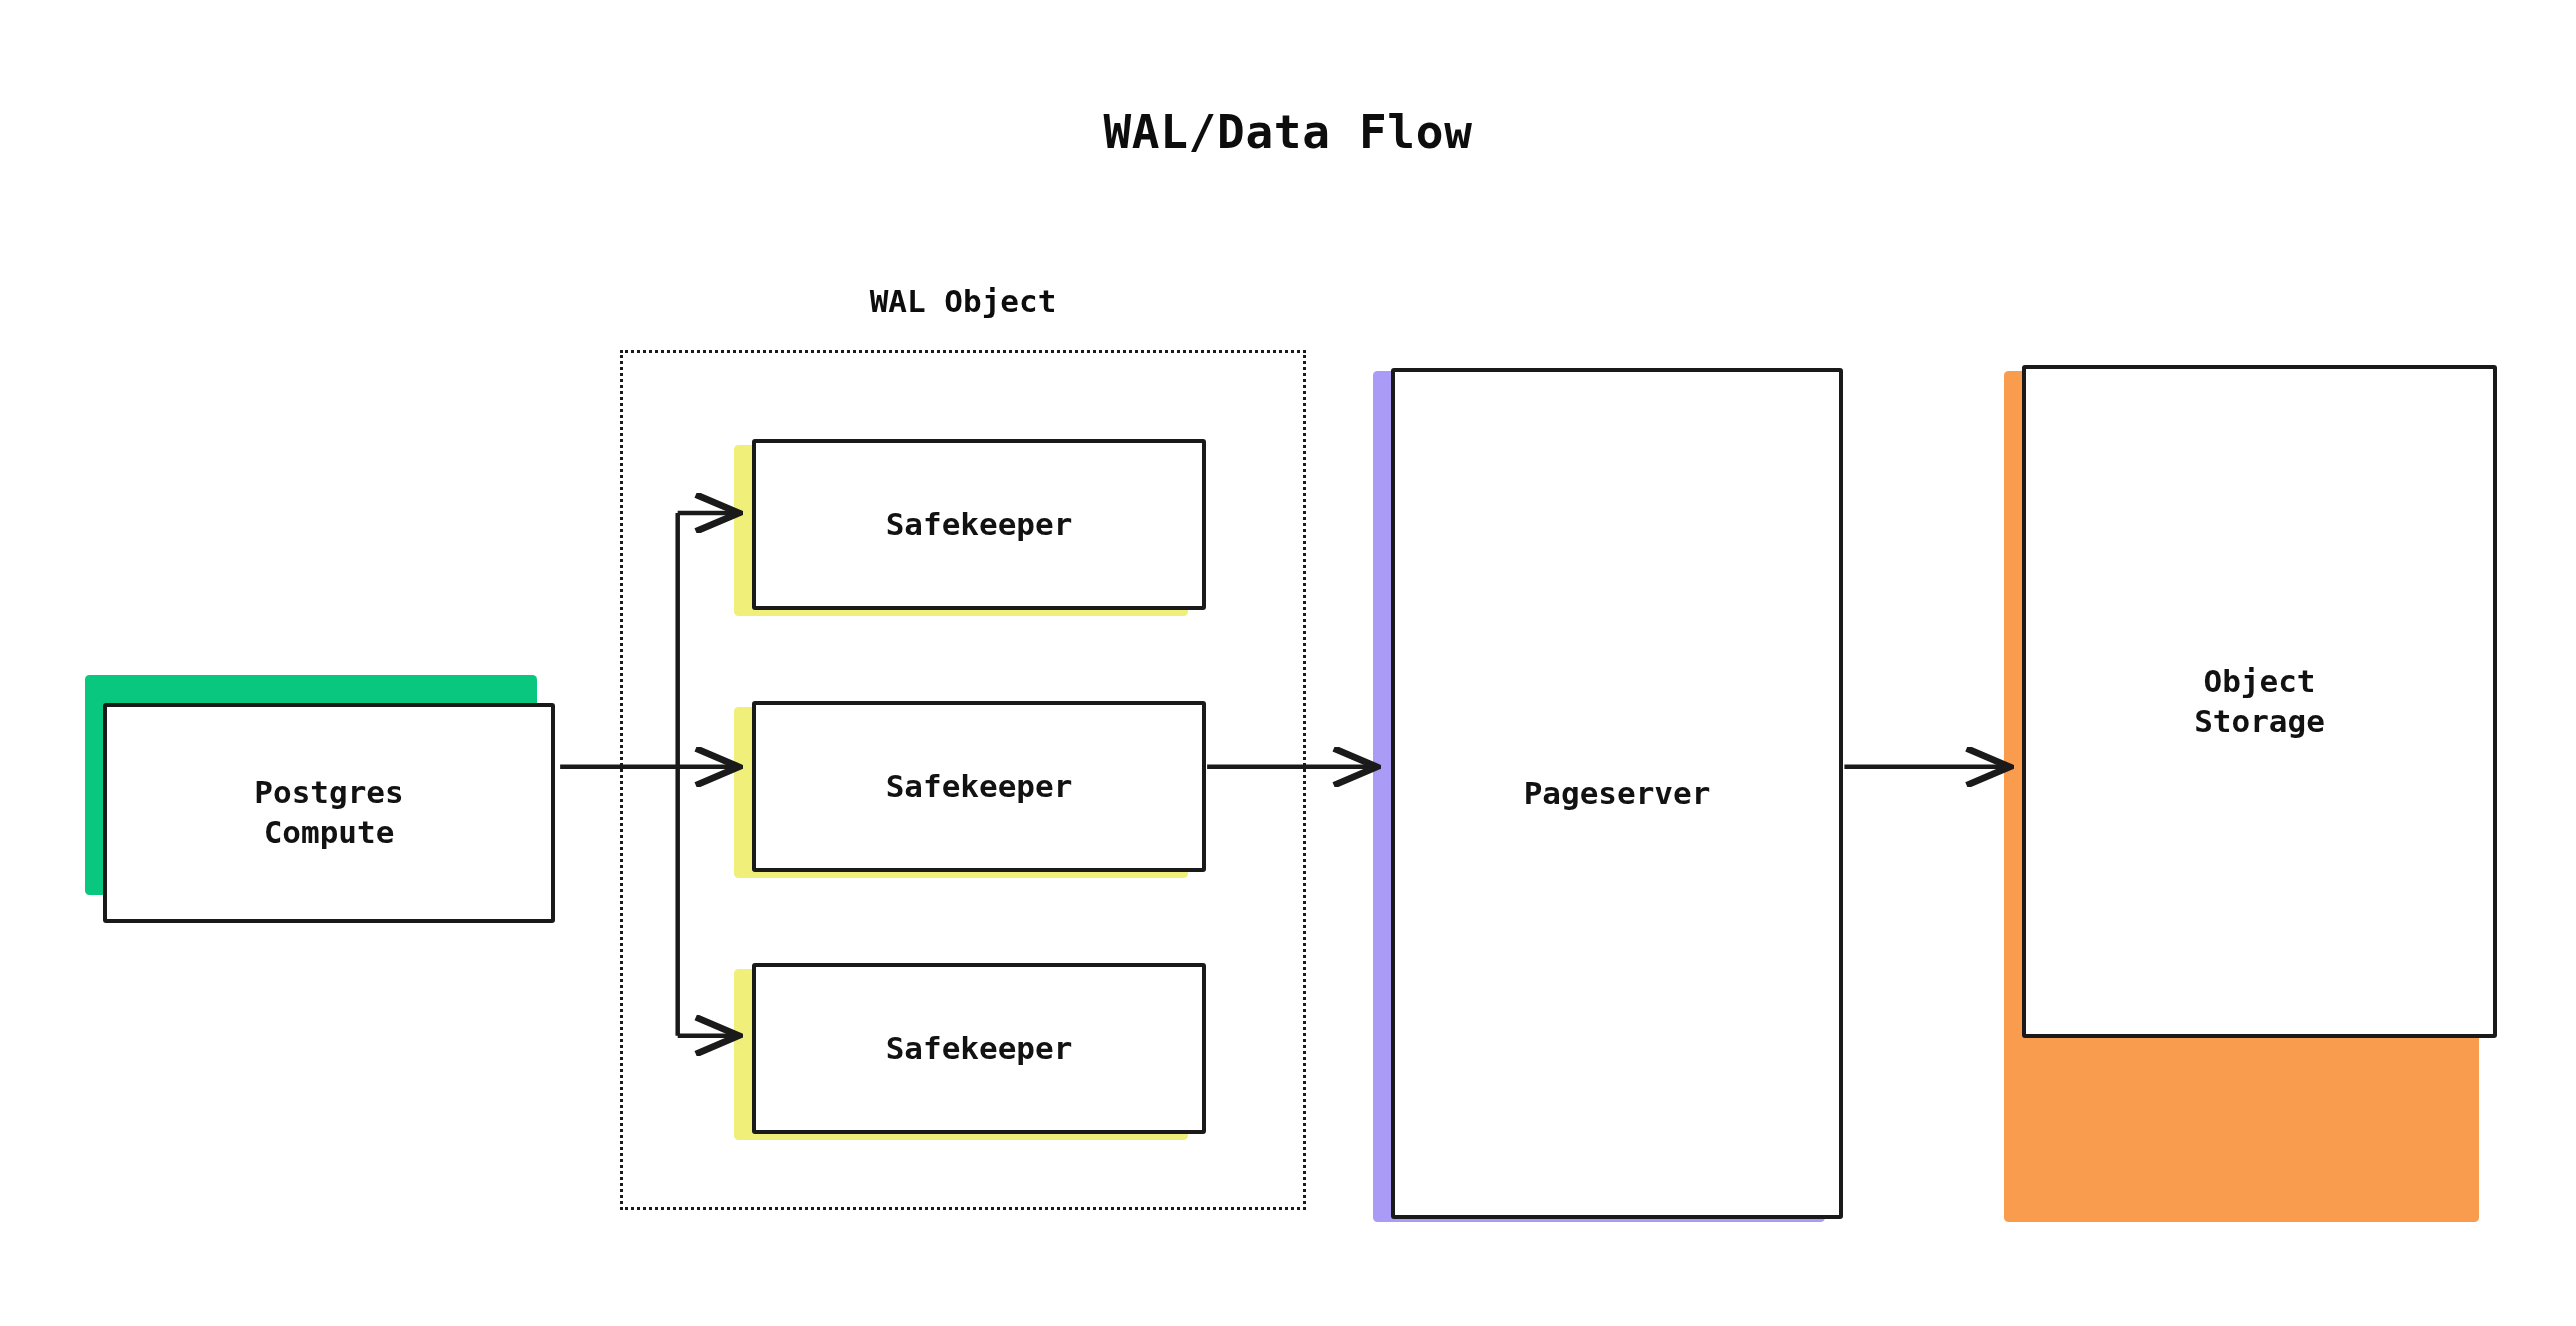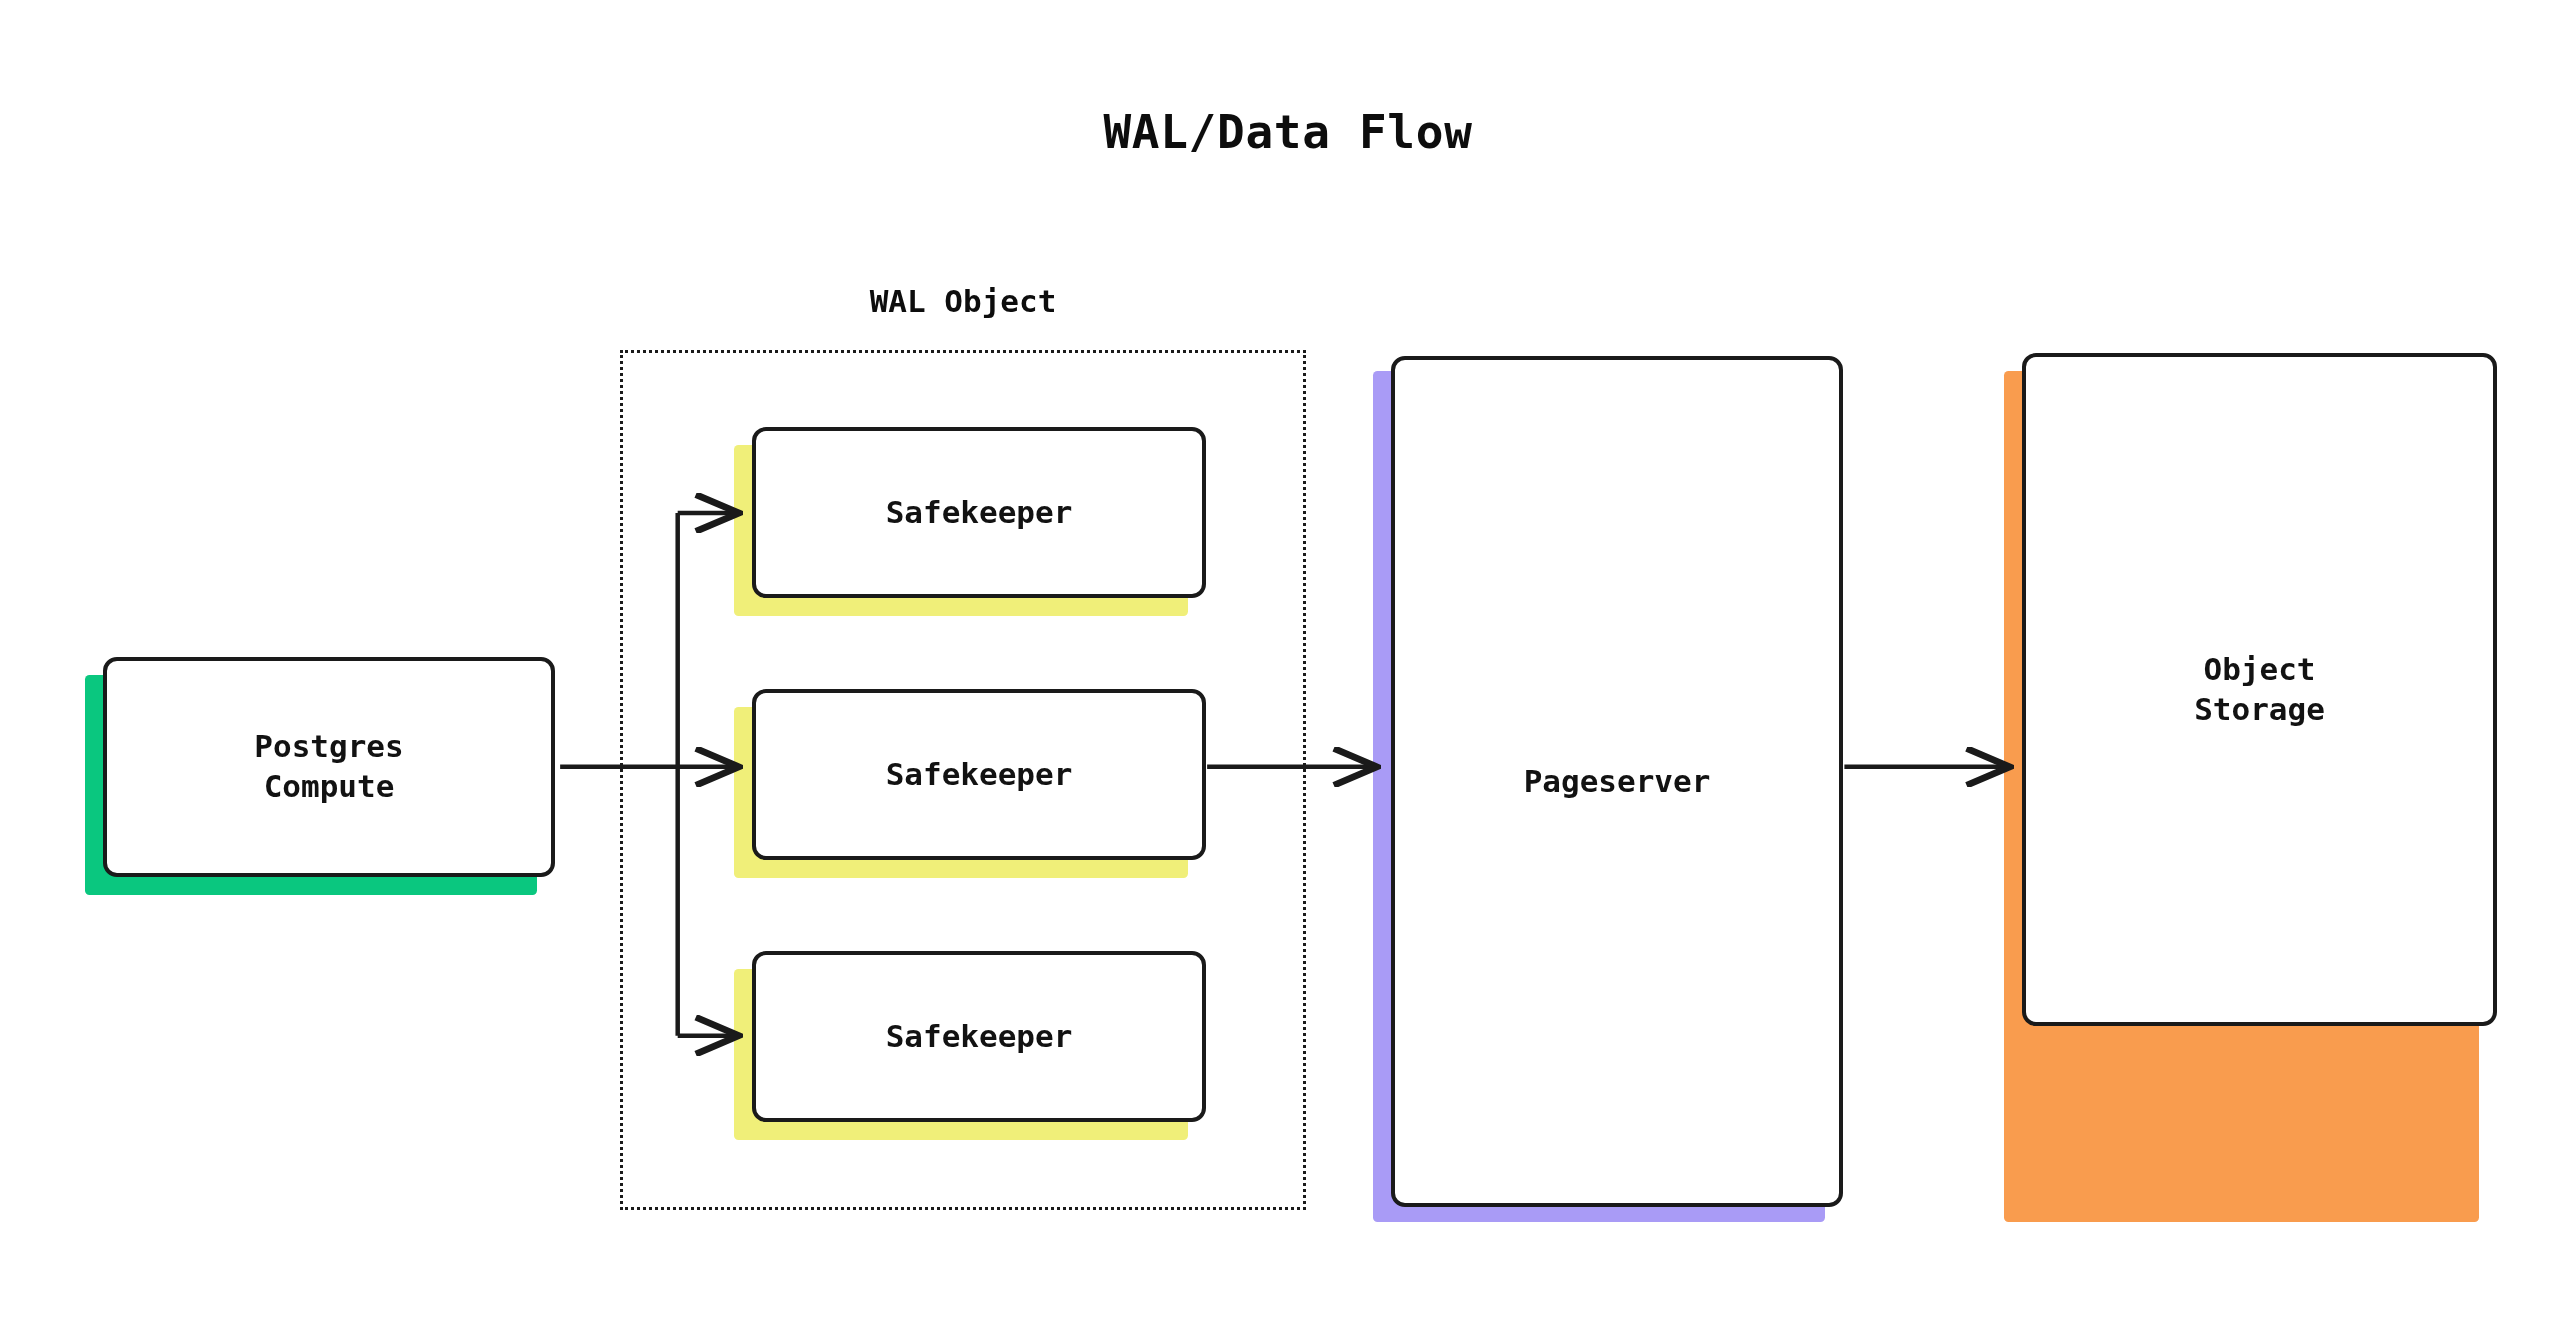--- a/index.html
+++ b/index.html
@@ -51,25 +51,26 @@
     white-space: nowrap;
     font-family: "DejaVu Sans Mono", "Liberation Mono", monospace;
   }
 
   
   .node {
     position: absolute;
     box-sizing: border-box;
     background: #ffffff;
     border: 4.5px solid #1a1a1a;
-    border-radius: 14px;
+    border-radius: 3px;
     display: flex;
     align-items: center;
     justify-content: center;
     z-index: 3;
+    margin-top: 12px;
   }
   .node-shadow {
     position: absolute;
     border-radius: 4.5px;
     z-index: 1;
   }
   .node-label {
     font-size: 31px;
     font-weight: bold;
     color: #121212;
@@ -120,21 +121,21 @@
 
       <path d="M 905 1383 L 988 1383" marker-end="url(#arrowhead)"></path>
 
       <path d="M 1612 1024 L 1840 1024" marker-end="url(#arrowhead)"></path>
 
       <path d="M 2463 1024 L 2685 1024" marker-end="url(#arrowhead)"></path>
     </g>
   </svg>
 
   <div class="node-shadow" style="left:85px; top:675px; width:452px; height:220px; background:#0ac77f;"></div>
-  <div class="node" style="left:103px; top:657px; width:452px; height:220px;">
+  <div class="node" style="left:103px; top:691px; width:452px; height:220px;">
     <span class="node-label">Postgres
 Compute</span>
   </div>
 
   <div class="node-shadow" style="left:734px; top:445px; width:454px; height:171px; background:#f0ef79;"></div>
   <div class="node" style="left:752px; top:427px; width:454px; height:171px;">
     <span class="node-label">Safekeeper</span>
   </div>
 
   <div class="node-shadow" style="left:734px; top:707px; width:454px; height:171px; background:#f0ef79;"></div>

